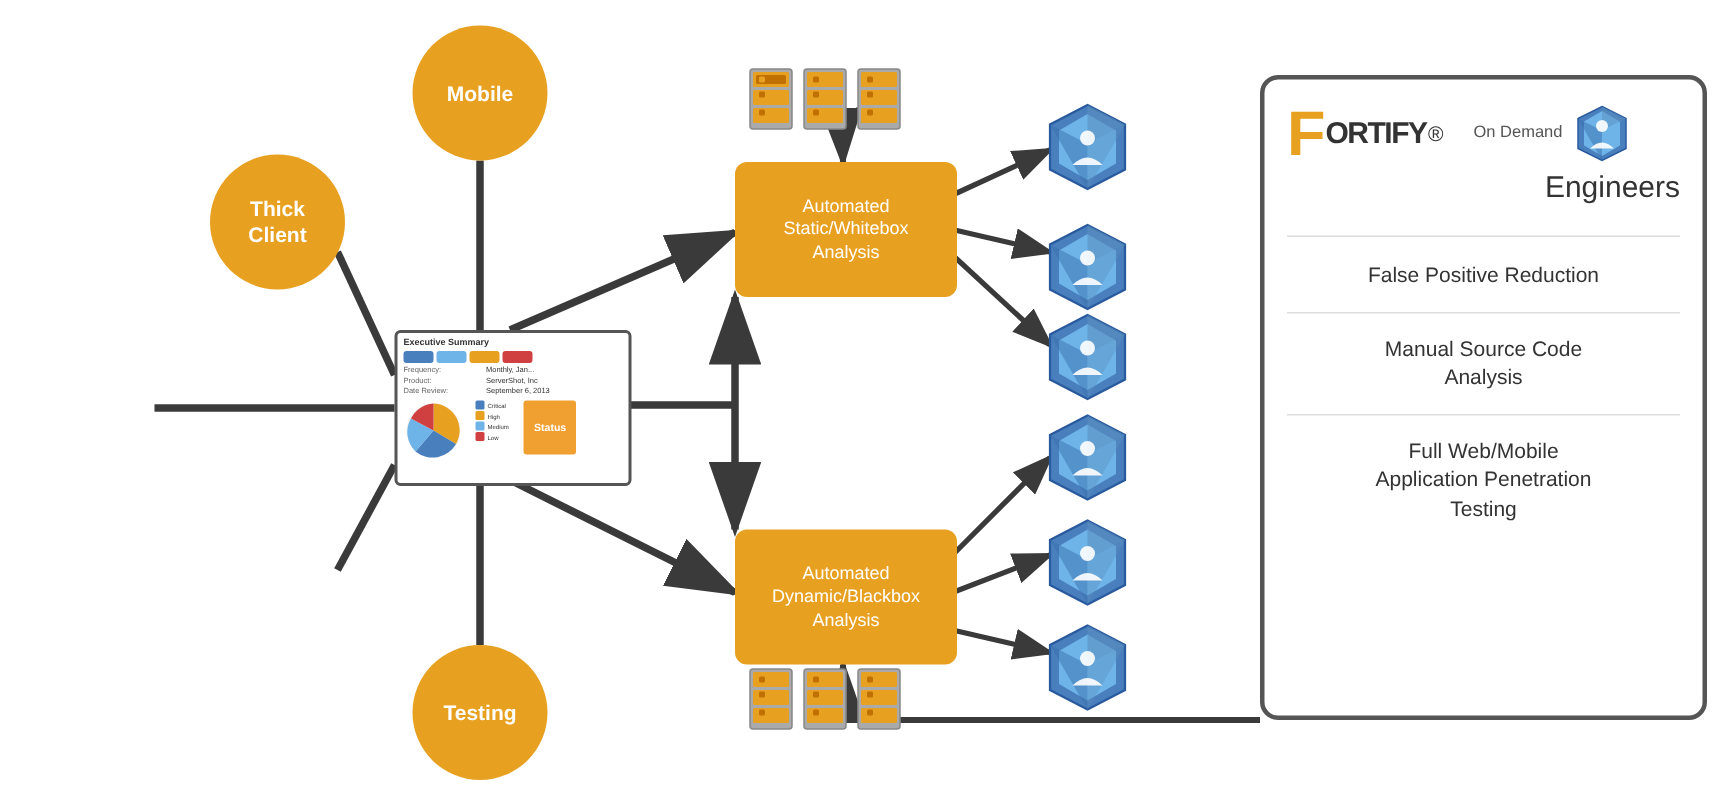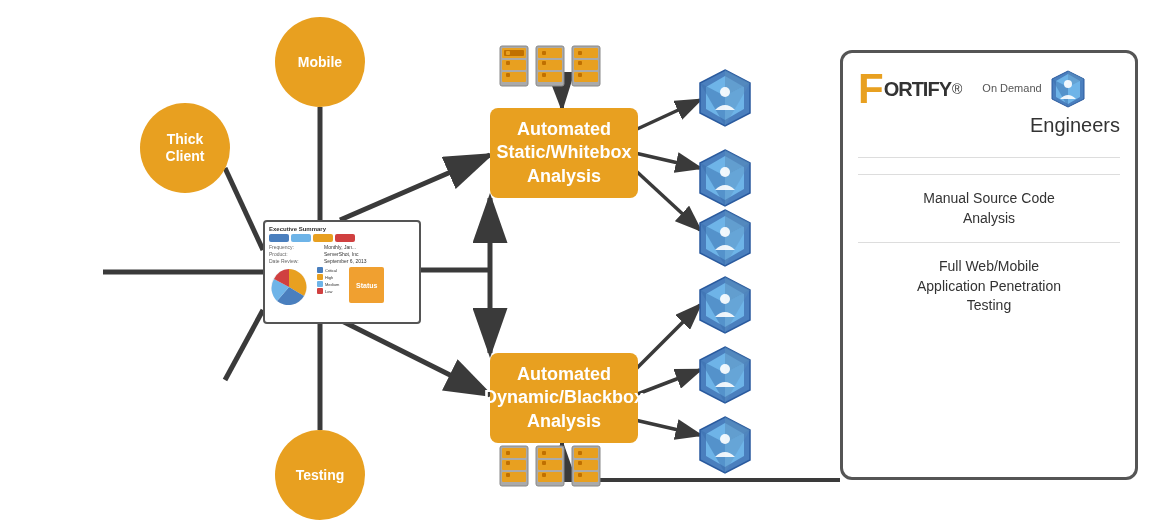--- a/index.html
+++ b/index.html
@@ -41,22 +41,22 @@
       border-radius: 4px;
       overflow: hidden;
     }
 
     
     .analysis-box {
       position: absolute;
       background: #E8A020;
       color: #fff;
       border-radius: 8px;
-      font-weight: bold;
-      font-size: 18px;
+      font-weight: normal;
+      font-size: 12px;
       text-align: center;
       display: flex;
       align-items: center;
       justify-content: center;
       line-height: 1.3;
       padding: 8px;
     }
 
     
     .fortify-panel {
@@ -408,20 +408,23 @@
         <polygon points="2,10 18,18 18,38" fill="#3A6FAE" opacity="0.5"></polygon>
         <circle cx="18" cy="15" r="4" fill="white" opacity="0.9"></circle>
         <path d="M10,30 Q18,22 26,30" fill="white" opacity="0.9"></path>
       </svg>
     </div>
 
     <div style="font-size:20px;font-weight:normal;color:#333;text-align:right;margin-bottom:20px;margin-top:-4px;">Engineers</div>
 
     <div style="border-top:1px solid #ddd;margin-bottom:16px;"></div>
 
+    <div class="service-item">
+      <span>False Positive Reduction</span>
+    </div>
 
     <div style="border-top:1px solid #ddd;margin-bottom:14px;margin-top:2px;"></div>
 
     <div class="service-item">
       <span>Manual Source Code<br>Analysis</span>
     </div>
 
     <div style="border-top:1px solid #ddd;margin-bottom:14px;margin-top:2px;"></div>
 
     <div class="service-item">

